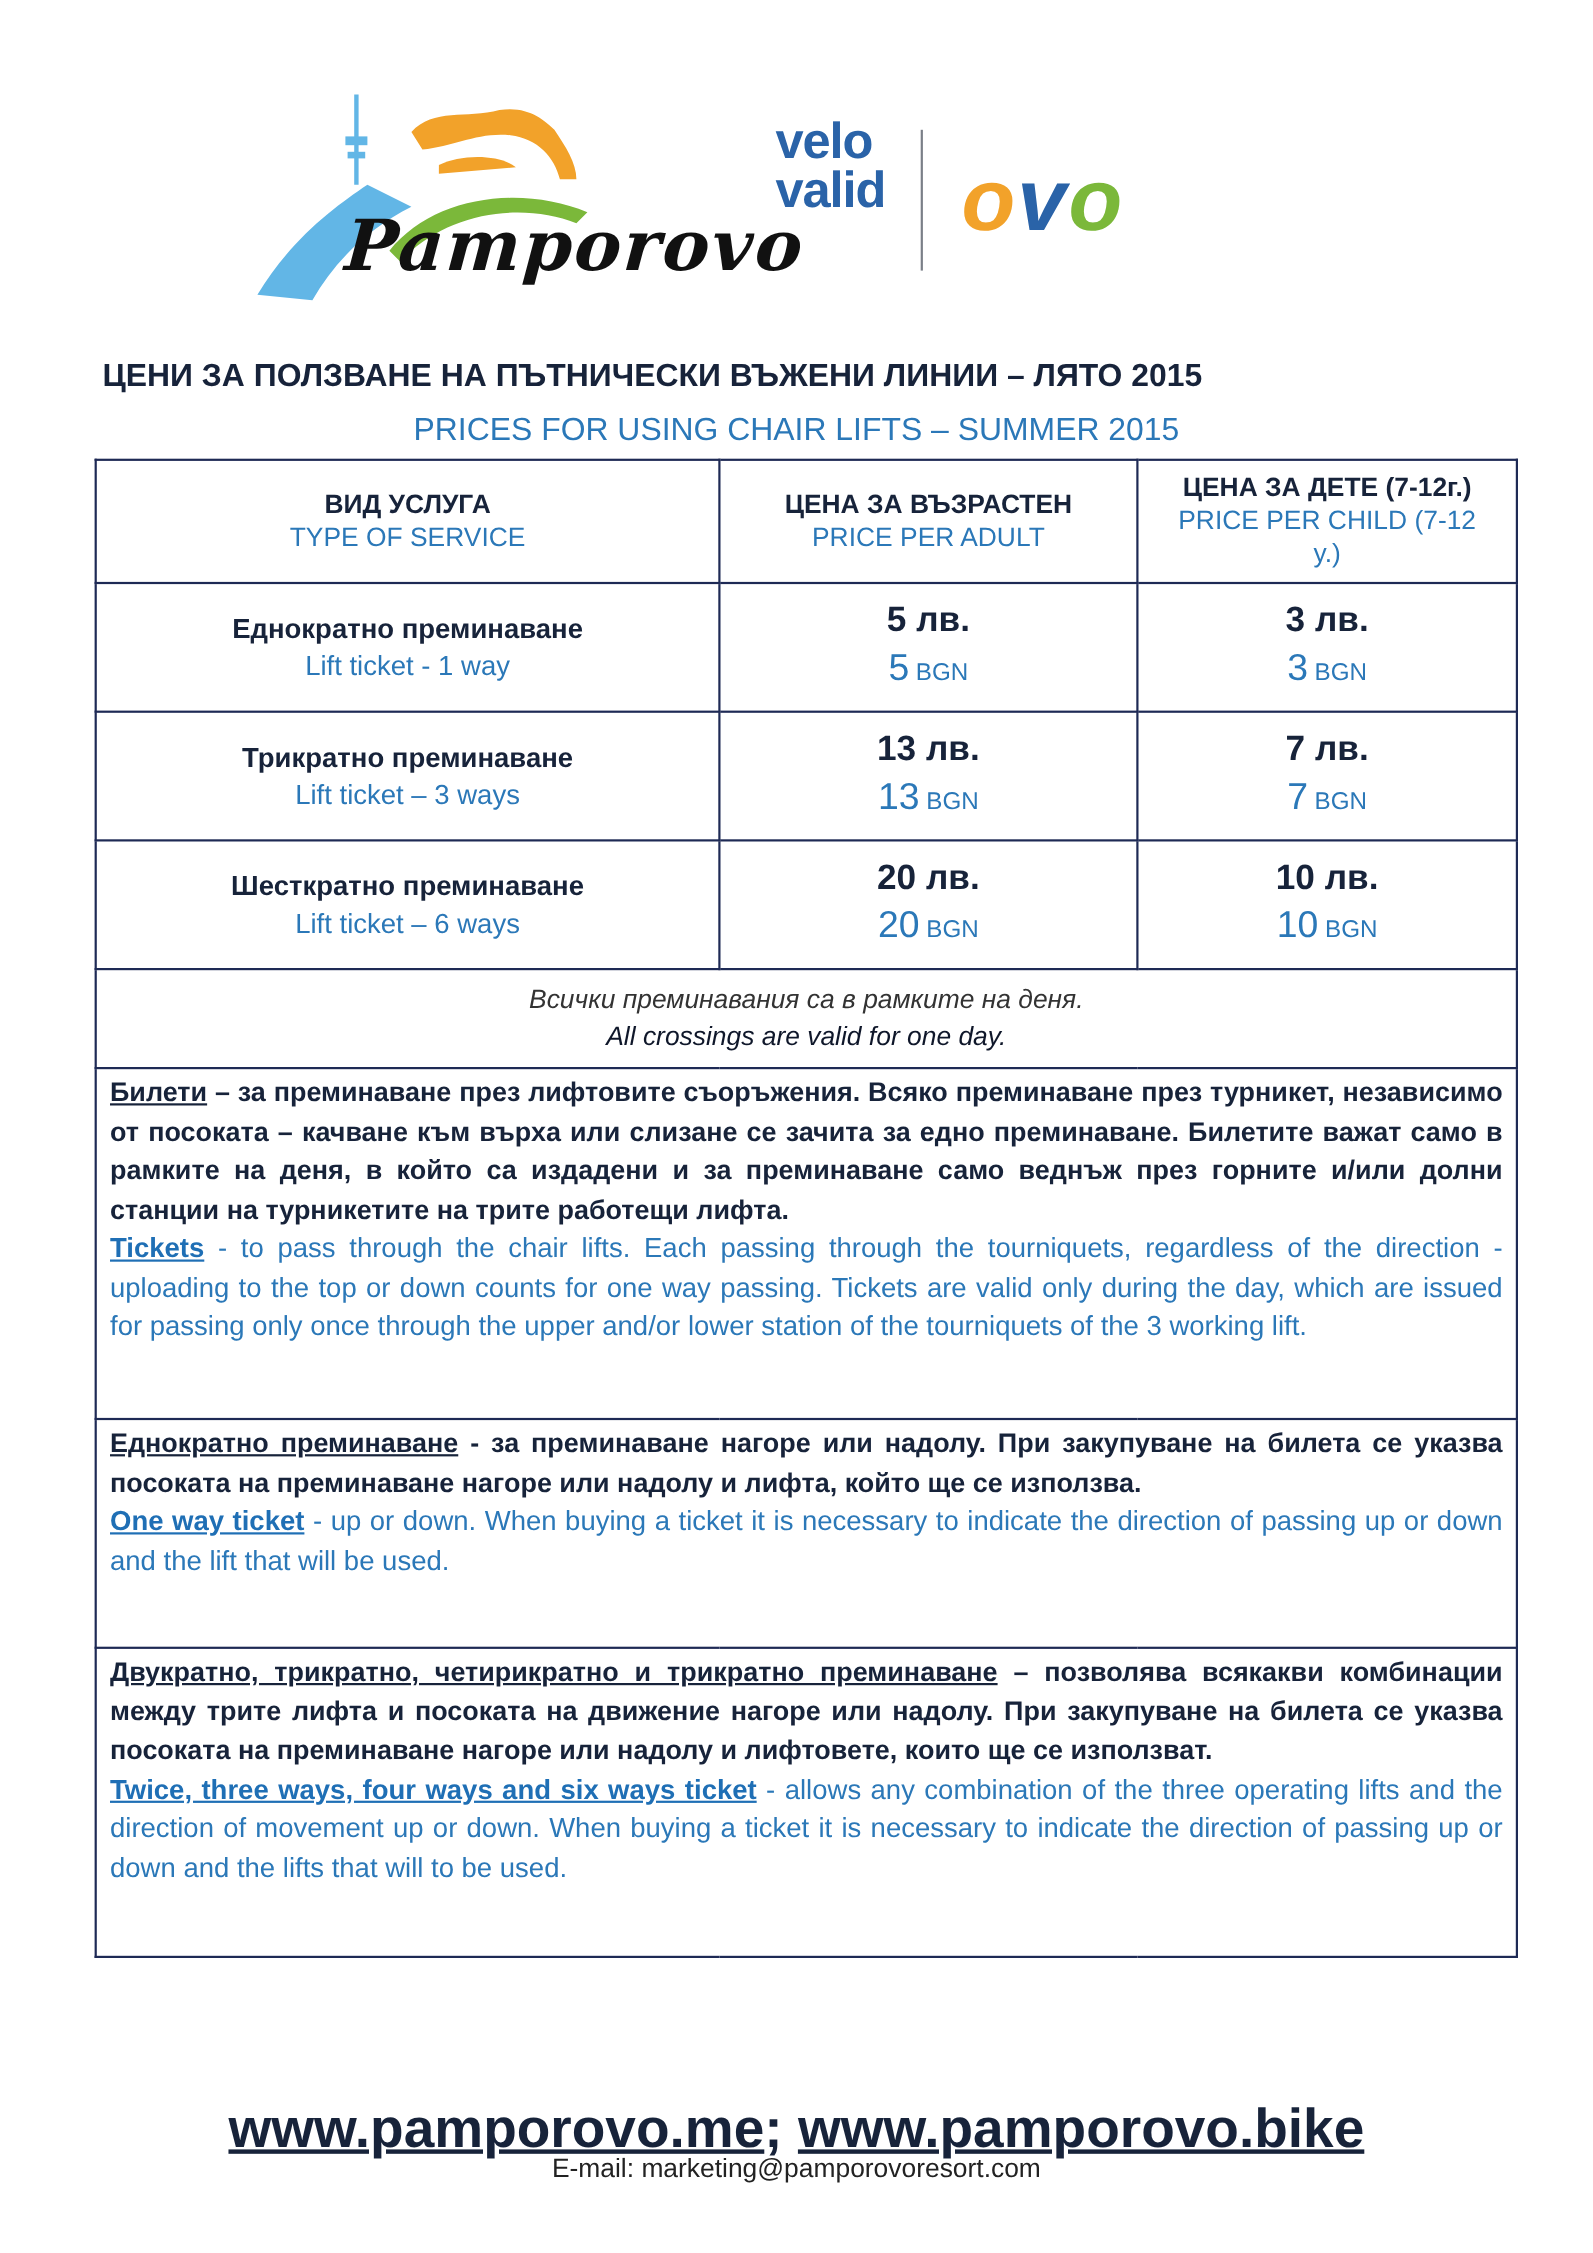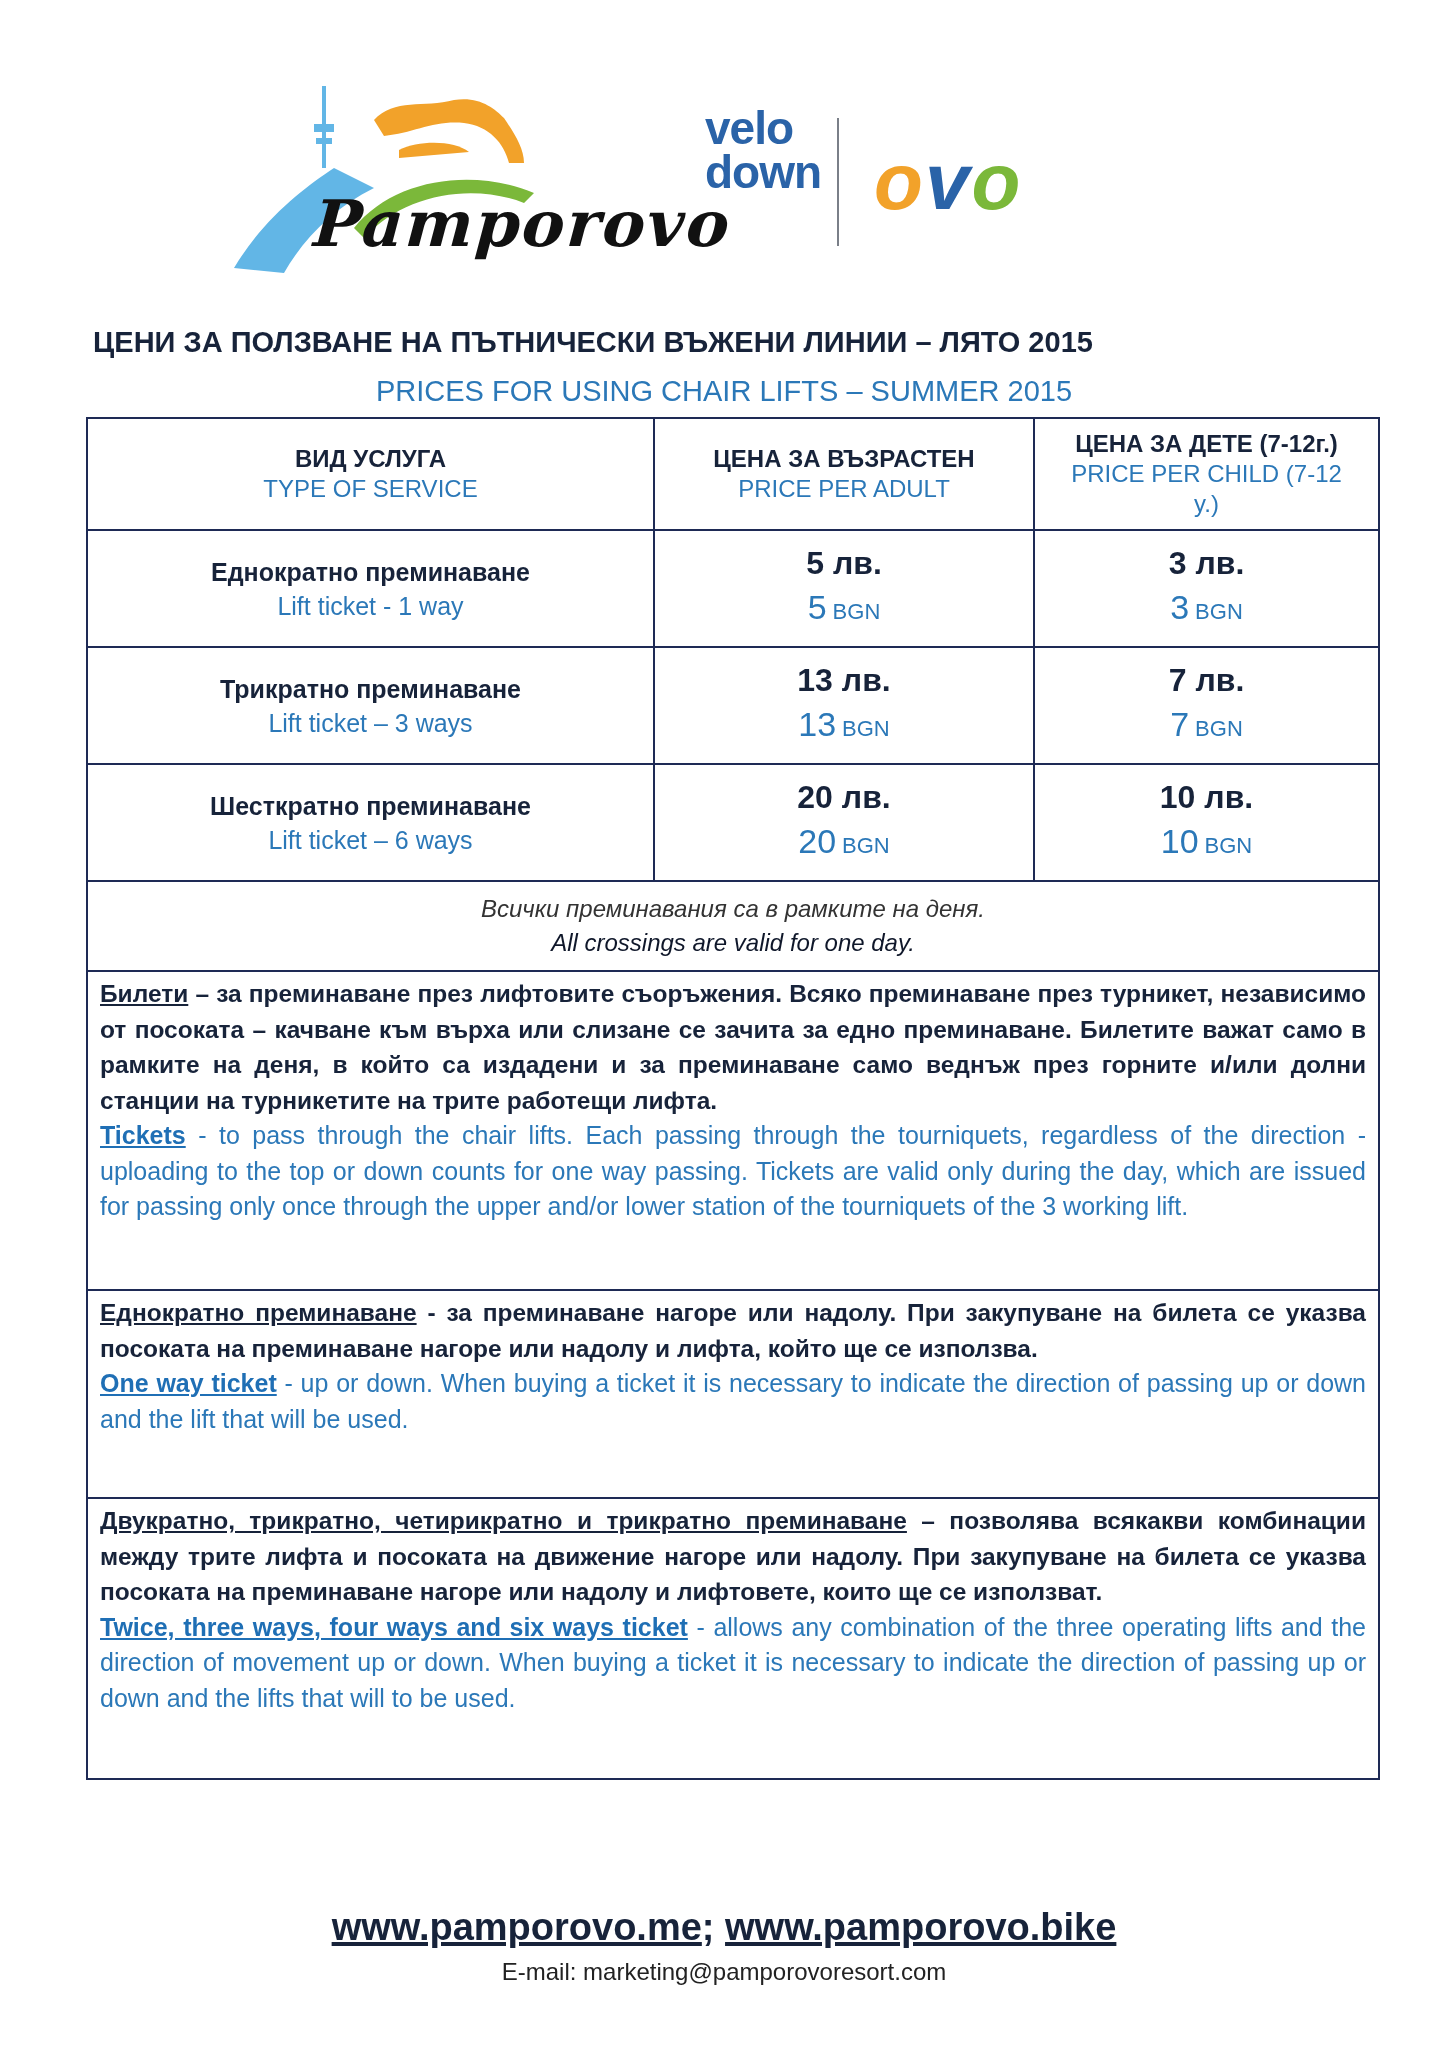--- a/index.html
+++ b/index.html
@@ -38,21 +38,21 @@
   .note-bg { display:block; font-style:italic; font-size:24px; color:#333; line-height:34px; }
   .note-en { display:block; font-style:italic; font-size:24px; color:#0f172a; line-height:34px; }
   .text-cell { text-align:justify !important; vertical-align:top !important; padding:4px 12px 4px 12px !important; }
   .p-bg { font-weight:bold; font-size:24.5px; color:#17233a; line-height:35.5px; margin:0; text-align:justify; }
   .p-en { font-size:25px; color:#2b78b8; line-height:35.5px; margin:0; text-align:justify; }
   .lead-bg { text-decoration:underline; }
   .lead-en { text-decoration:underline; font-weight:bold; color:#1f6fb5; }
   .blk1 { height:319px; } .blk2 { height:208px; } .blk3 { height:281px; }
 
   
-  .footer-links { left:0; width:1448px; top:1906px; text-align:center; font-weight:bold; font-size:38px; color:#17233a; }
+  .footer-links { left:0; width:1448px; top:1906px; text-align:center; font-weight:bold; font-size:50px; color:#17233a; }
   .footer-links a { color:#17233a; text-decoration:underline; text-decoration-thickness:4px; }
   .footer-email { left:0; width:1448px; top:1958px; text-align:center; font-size:24px; color:#222; }
 </style>
 </head>
 <body>
 
 <div id="logo" class="abs">
   <svg class="abs" style="left:0;top:0" width="500" height="200" viewBox="0 0 500 200">
 
     <line x1="100" y1="8" x2="100" y2="90" stroke="#62b6e6" stroke-width="4"></line>
@@ -60,21 +60,21 @@
     <rect x="92" y="60" width="16" height="6" fill="#62b6e6"></rect>
 
     <path d="M110 90 C 80 110, 40 140, 10 190 L 60 195 C 80 160, 110 130, 150 110 Z" fill="#62b6e6"></path>
 
     <path d="M150 42 C 170 20, 200 30, 230 22 C 255 18, 270 30, 280 40 C 290 55, 300 70, 300 85 L 285 85 C 280 65, 265 48, 240 45 C 210 42, 190 55, 160 58 Z" fill="#f2a22a"></path>
     <path d="M175 72 C 195 62, 230 62, 245 74 L 175 80 Z" fill="#f2a22a"></path>
 
     <path d="M130 150 C 170 100, 250 90, 310 115 L 300 125 C 250 105, 180 115, 140 160 Z" fill="#7bb83a"></path>
   </svg>
   <span class="brand-velo">velo</span>
-  <span class="brand-park">down</span>
+  <span class="brand-park">valid</span>
   <span class="brand-pamporovo">Pamporovo</span>
   <span class="brand-divider"></span>
   <span class="brand-ovo">
     <span class="ovo-o1">o</span><span class="ovo-v">v</span><span class="ovo-o2">o</span>
   </span>
 </div>
 
 <div class="abs title-bg">ЦЕНИ ЗА ПОЛЗВАНЕ НА ПЪТНИЧЕСКИ ВЪЖЕНИ ЛИНИИ – ЛЯТО 2015</div>
 <div class="abs title-en">PRICES FOR USING CHAIR LIFTS – SUMMER 2015</div>
 

